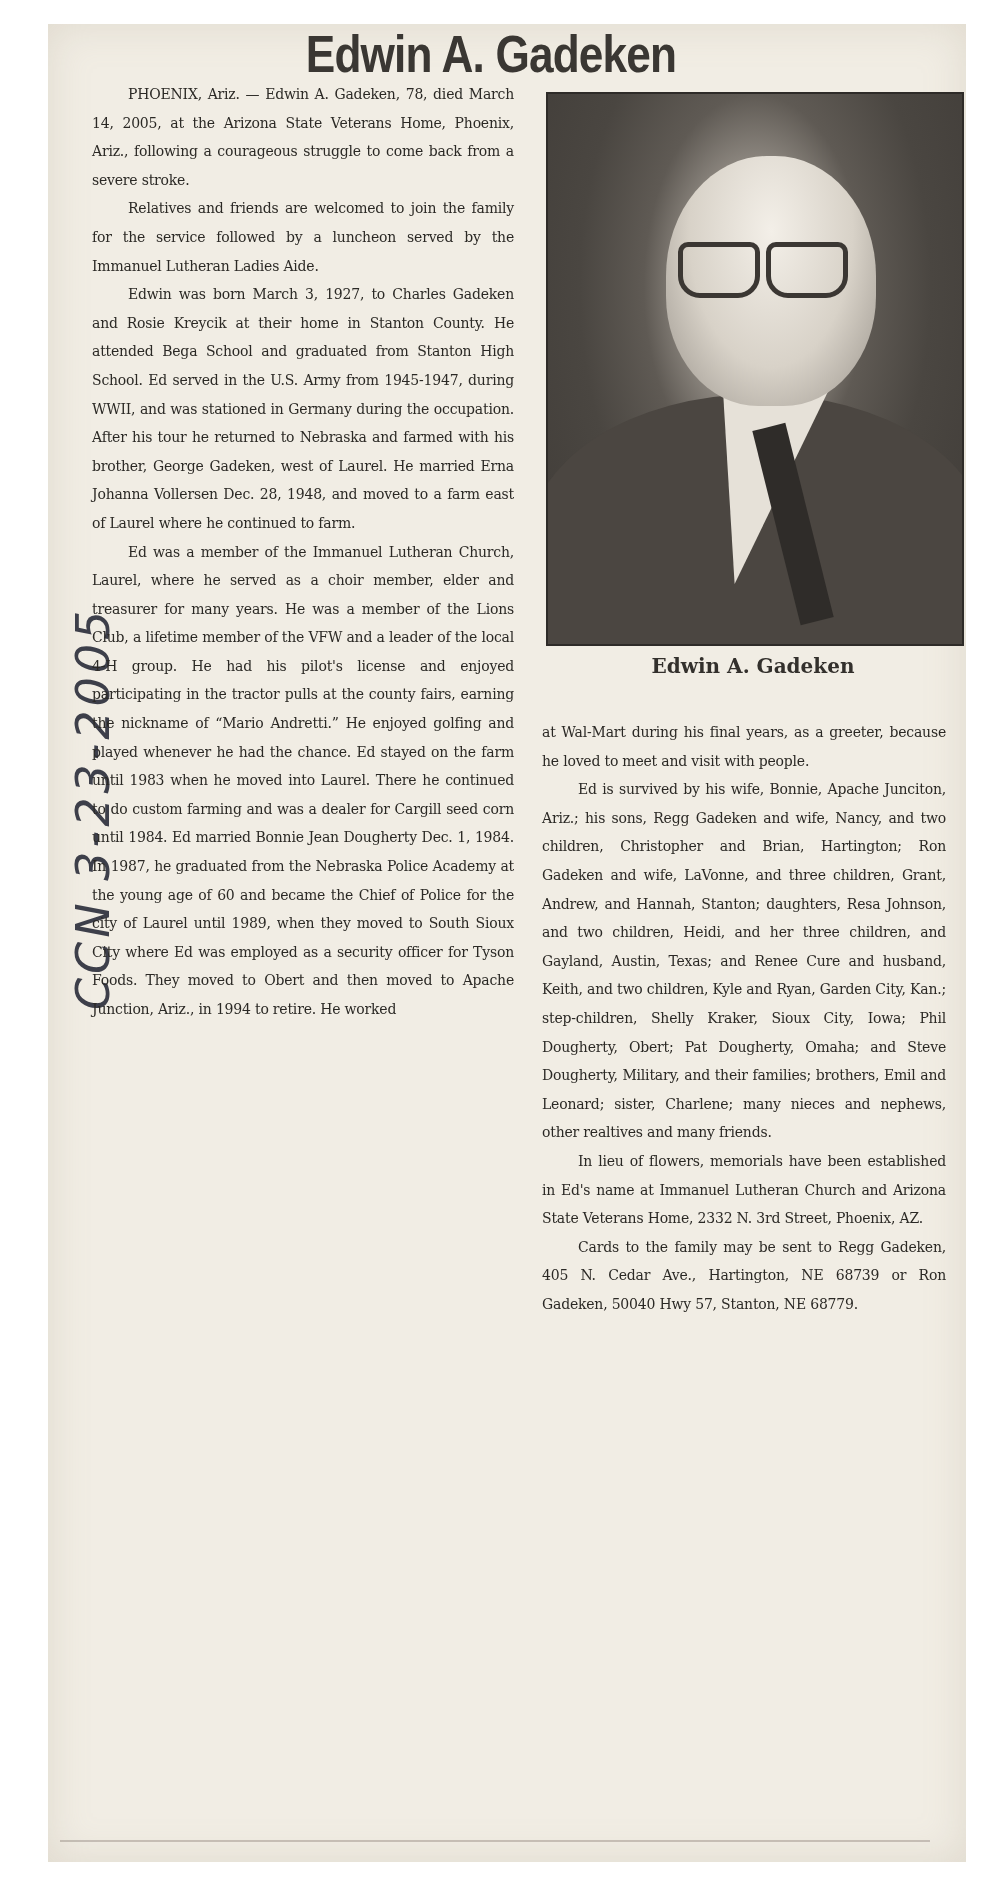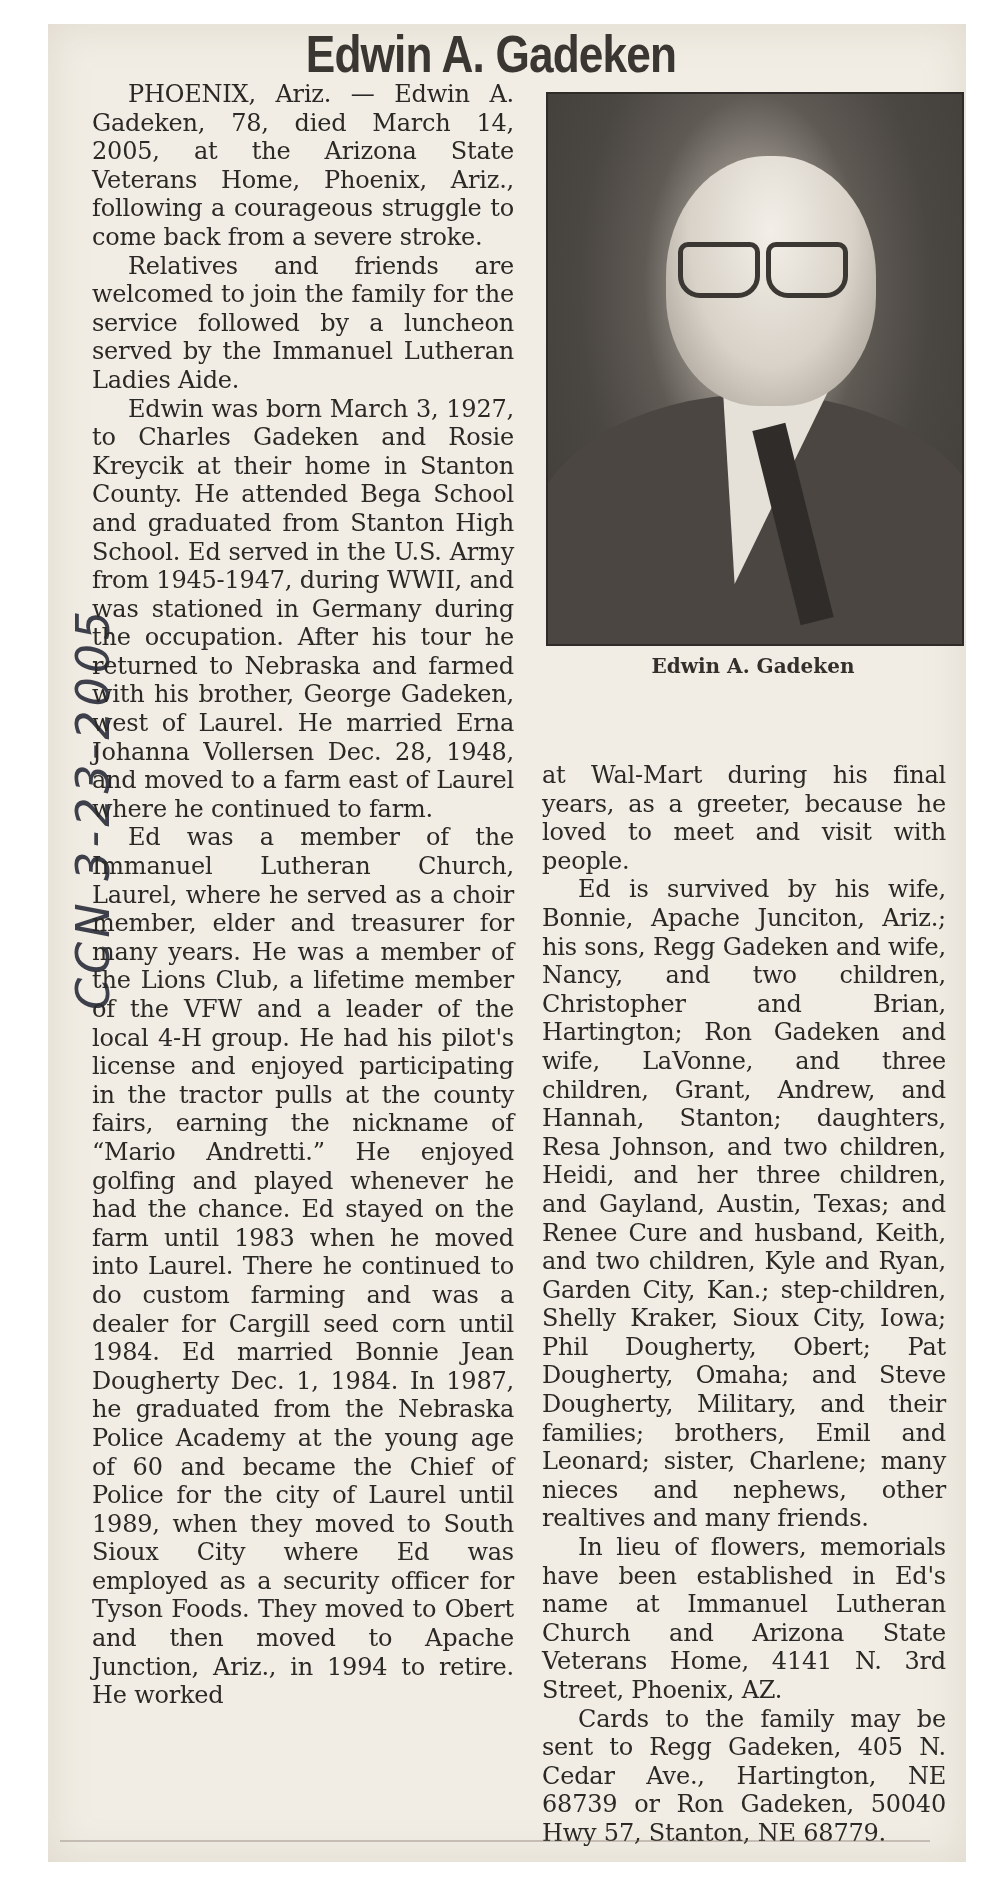--- a/index.html
+++ b/index.html
@@ -15,27 +15,27 @@
   }
   .headline {
     position: absolute; left: 0; top: 24px; width: 100%; text-align: center;
     font-family: "Liberation Sans", sans-serif; font-weight: bold;
     font-size: 52px; letter-spacing: -1px; color: #3a3733;
     transform: scaleX(0.85); transform-origin: center;
     line-height: 60px;
   }
   .col {
     position: absolute; color: #2b2925;
-    font-size: 24px; line-height: 28.6px; text-align: justify;
+    font-size: 14px; line-height: 28.6px; text-align: justify;
     letter-spacing: -0.2px;
   }
   .col p { margin: 0; text-indent: 36px; }
   .col p.cont { text-indent: 0; }
   .col-left { left: 92px; top: 80px; width: 422px; }
-  .col-right { left: 542px; top: 718px; width: 404px; margin-top: 43px; }
+  .col-right { left: 542px; top: 718px; width: 404px; }
   .photo {
     position: absolute; left: 546px; top: 92px; width: 414px; height: 550px;
     background: radial-gradient(ellipse at 50% 35%, #d9d4cb 0%, #a39d95 18%, #5f5a54 38%, #4a4641 60%, #3f3b37 100%);
     border: 2px solid #2e2b28;
     overflow: hidden;
   }
   .photo .head {
     position: absolute; left: 118px; top: 62px; width: 210px; height: 250px;
     border-radius: 48% 48% 44% 44%;
     background: radial-gradient(ellipse at 50% 30%, #f3efe8 0%, #d8d2c8 55%, #9a948c 100%);
@@ -104,17 +104,17 @@
   <div class="head"></div>
   <div class="glasses-l"></div>
   <div class="glasses-r"></div>
 </div>
 
 <div class="caption">Edwin A. Gadeken</div>
 
 <div class="col col-right">
   <p class="cont">at Wal-Mart during his final years, as a greeter, because he loved to meet and visit with people.</p>
   <p>Ed is survived by his wife, Bonnie, Apache Junciton, Ariz.; his sons, Regg Gadeken and wife, Nancy, and two children, Christopher and Brian, Hartington; Ron Gadeken and wife, LaVonne, and three children, Grant, Andrew, and Hannah, Stanton; daughters, Resa Johnson, and two children, Heidi, and her three children, and Gayland, Austin, Texas; and Renee Cure and husband, Keith, and two children, Kyle and Ryan, Garden City, Kan.; step-children, Shelly Kraker, Sioux City, Iowa; Phil Dougherty, Obert; Pat Dougherty, Omaha; and Steve Dougherty, Military, and their families; brothers, Emil and Leonard; sister, Charlene; many nieces and nephews, other realtives and many friends.</p>
-  <p>In lieu of flowers, memorials have been established in Ed's name at Immanuel Lutheran Church and Arizona State Veterans Home, 4141 N. 3rd Street, Phoenix, AZ.</p>
+  <p>In lieu of flowers, memorials have been established in Ed's name at Immanuel Lutheran Church and Arizona State Veterans Home, 2332 N. 3rd Street, Phoenix, AZ.</p>
   <p>Cards to the family may be sent to Regg Gadeken, 405 N. Cedar Ave., Hartington, NE 68739 or Ron Gadeken, 50040 Hwy 57, Stanton, NE 68779.</p>
 </div>
 
 <div class="fold-line"></div>
 
 </body></html>

